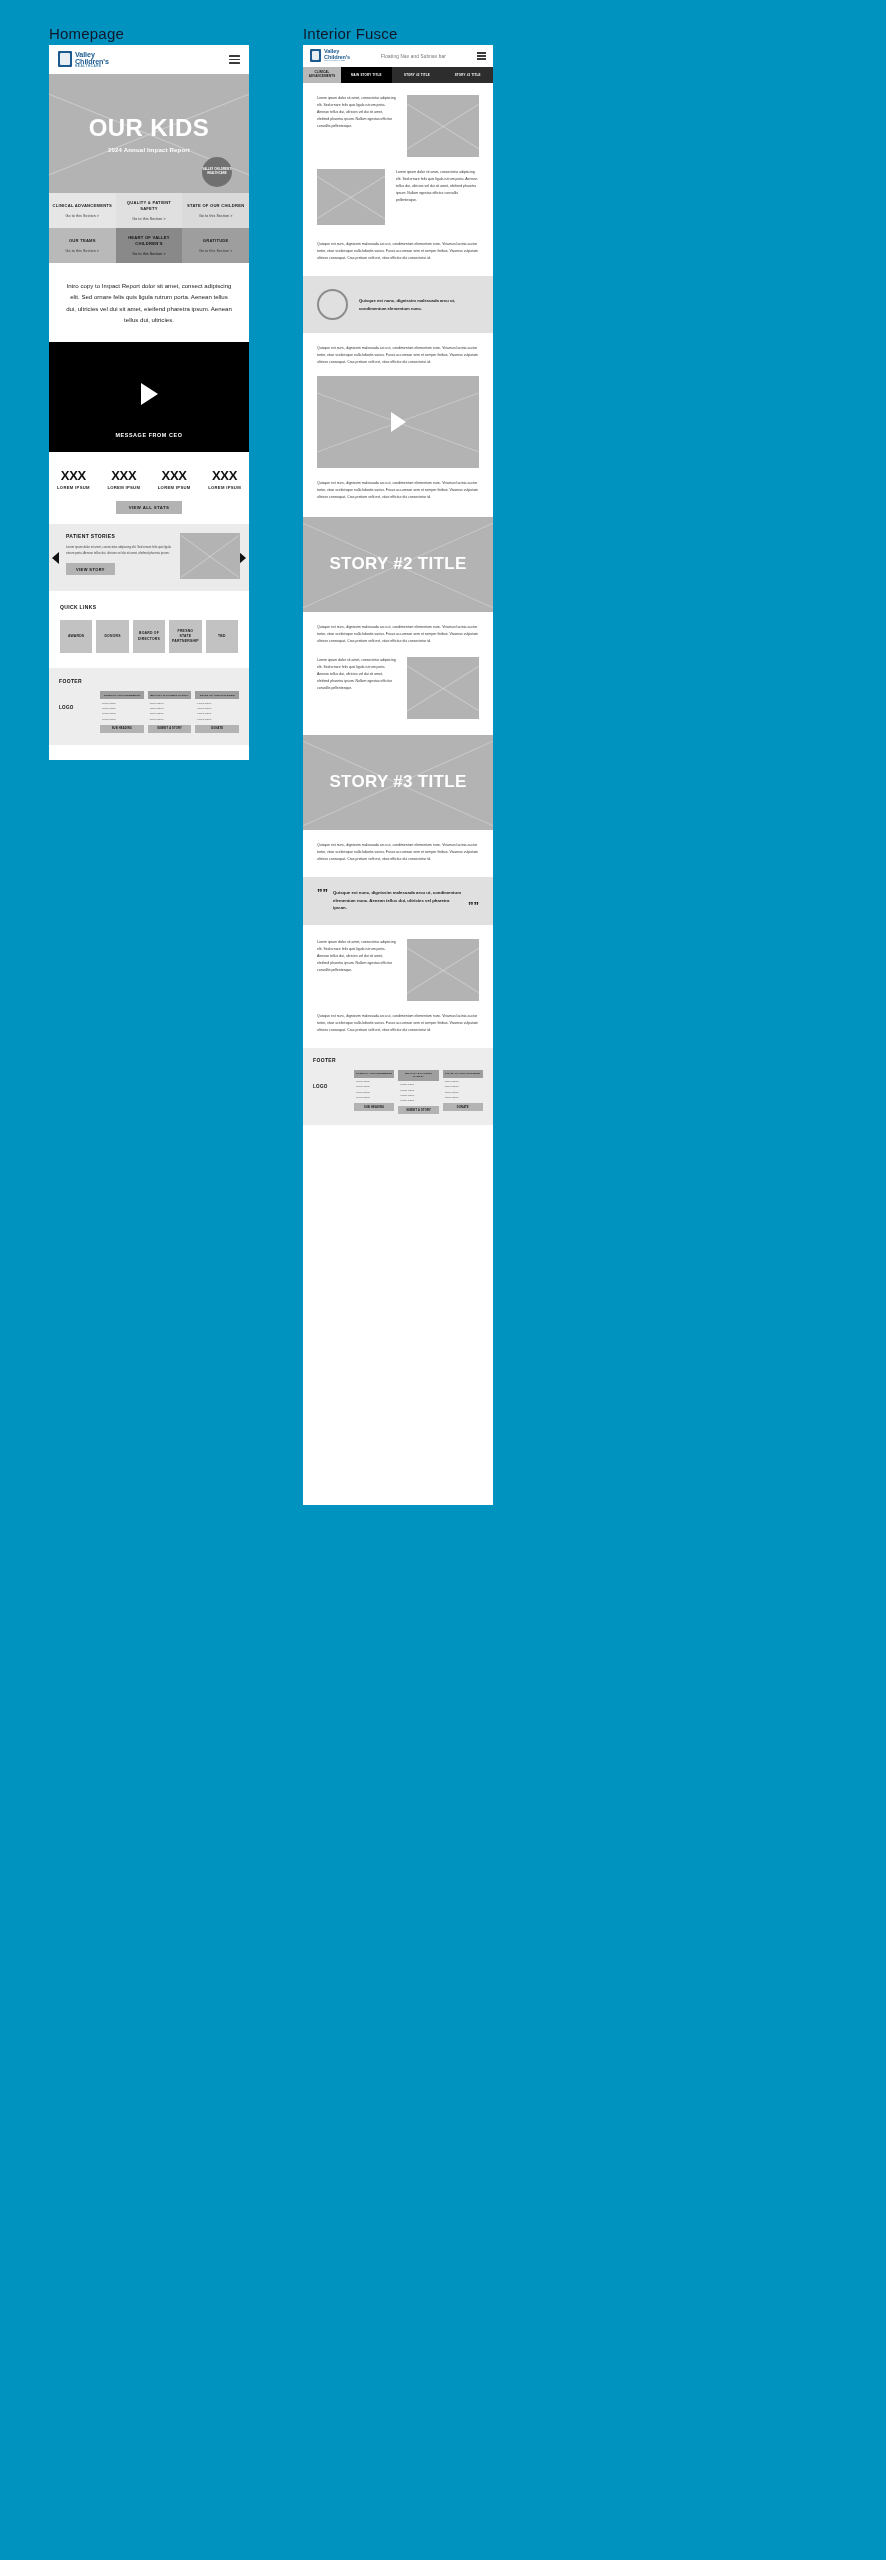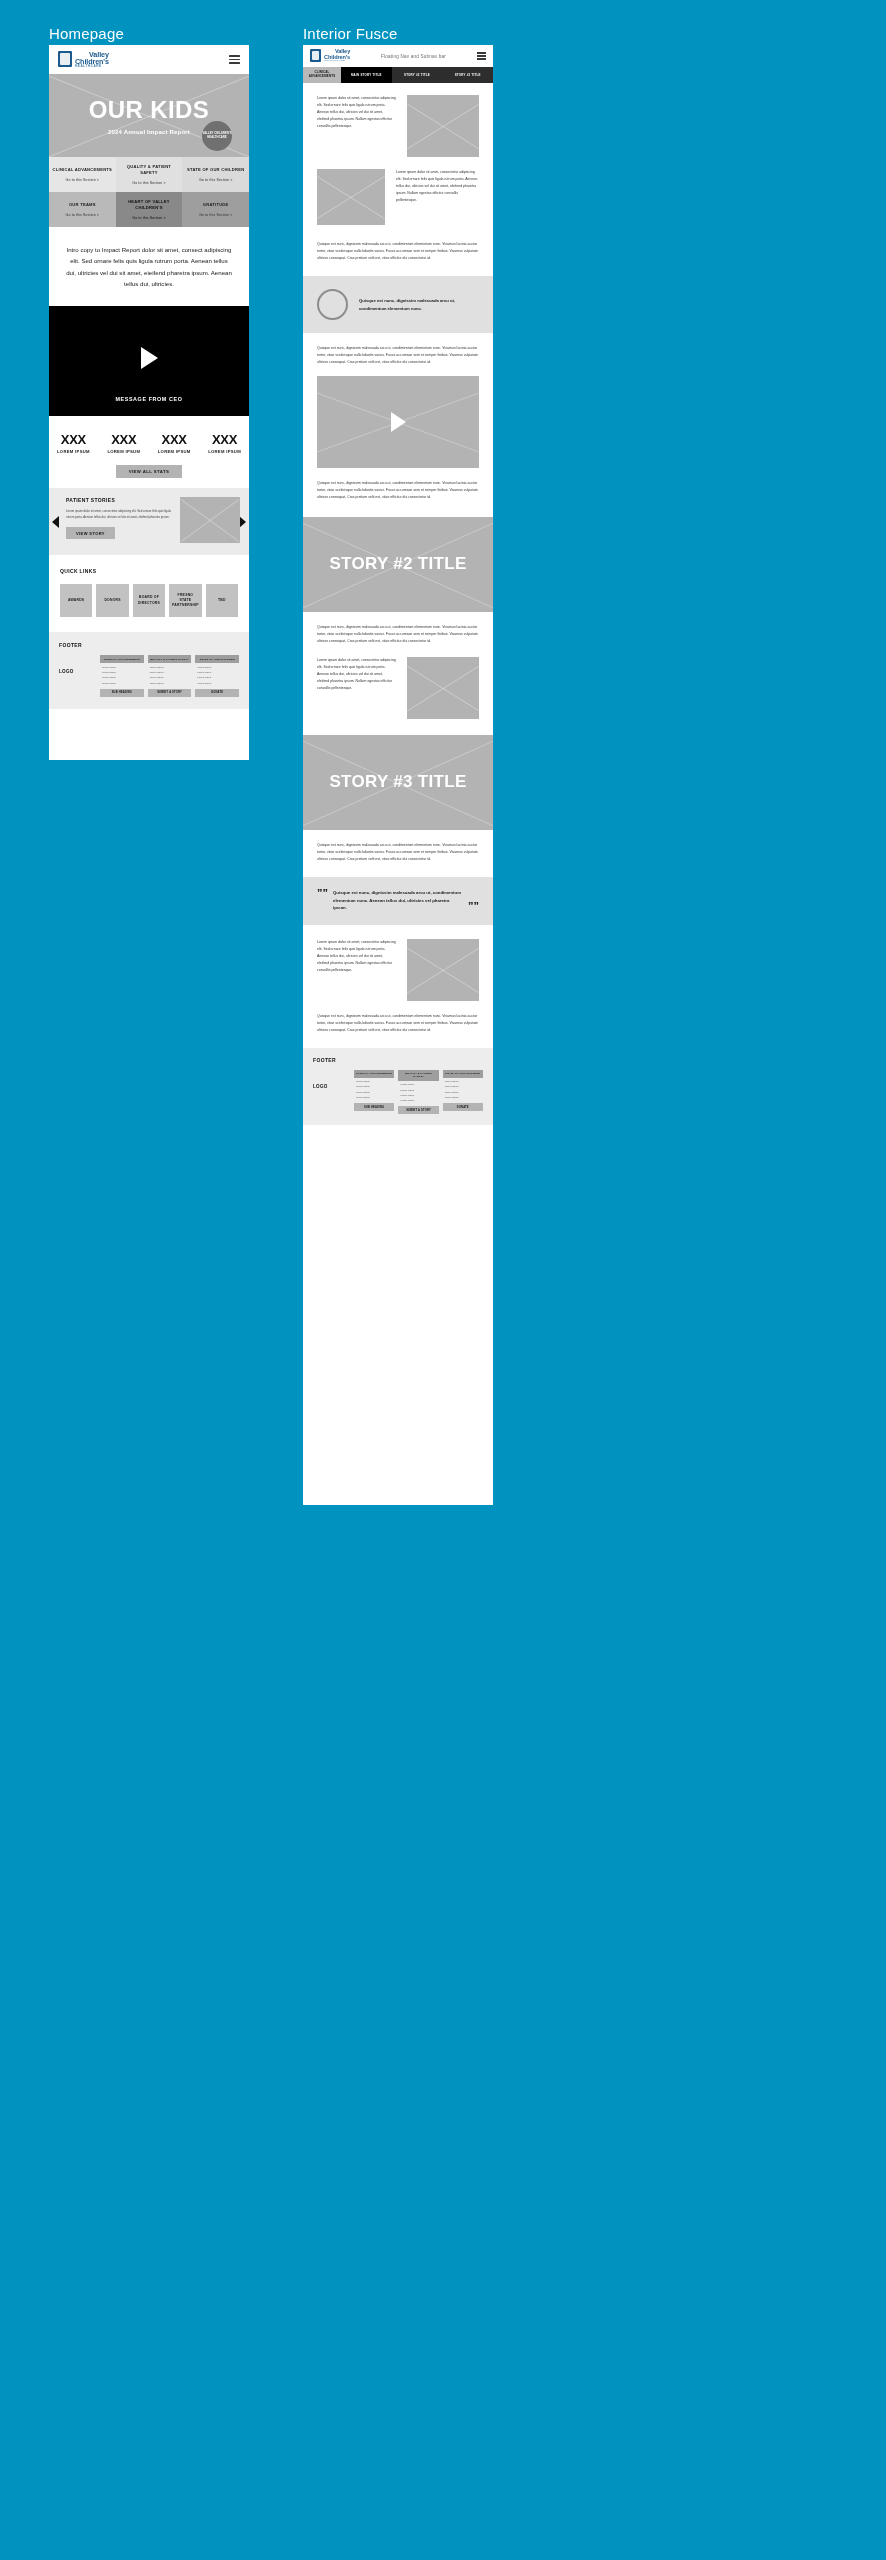--- a/index.html
+++ b/index.html
@@ -6,21 +6,21 @@
   html, body {
     width: 886px;
     height: 2560px;
     background: #0093bf;
     font-family: "Liberation Sans", sans-serif;
   }
   .canvas { position: relative; width: 886px; height: 2560px; overflow: hidden; }
 
   .col-label {
     position: absolute;
-    color: #ffffff;
+    color: #0f172a;
     font-size: 15px;
     font-weight: 400;
     letter-spacing: .2px;
   }
   #label-home { left: 49px; top: 25px; }
   #label-interior { left: 303px; top: 25px; }
 
   .page {
     position: absolute;
     background: #ffffff;
@@ -70,35 +70,34 @@
     position:absolute; left:2px; top:2px; right:2px; bottom:2px;
     background:#e9eef2; border-radius:1px;
   }
   .logo-text { line-height: 1.02; }
   .logo-l1, .logo-l2 {
     display: block;
     font-size: 7.2px;
     font-weight: 700;
     color: #1b5a8e;
     letter-spacing: -.1px;
-    text-align: right;
   }
   .logo-l3 {
     display: block;
     font-size: 3.2px;
     font-weight: 700;
     color: #3b7fb0;
     letter-spacing: .5px;
   }
   .hamburger { width: 11px; display: flex; flex-direction: column; gap: 2px; }
   .hamburger span { display: block; height: 1.6px; background: #3a3a3a; border-radius: .5px; }
 
   
   .hero {
-    height: 83px;
+    height: 119px;
     --a: 22deg;
     display: flex; align-items: center; justify-content: center;
     flex-direction: column;
   }
   .hero-title {
     color: #fff; font-size: 24px; font-weight: 700; letter-spacing: .4px;
     position: relative; z-index: 2; text-align:center;
   }
   .hero-sub {
     color: #fff; font-size: 6px; font-weight: 600; letter-spacing: .2px;

